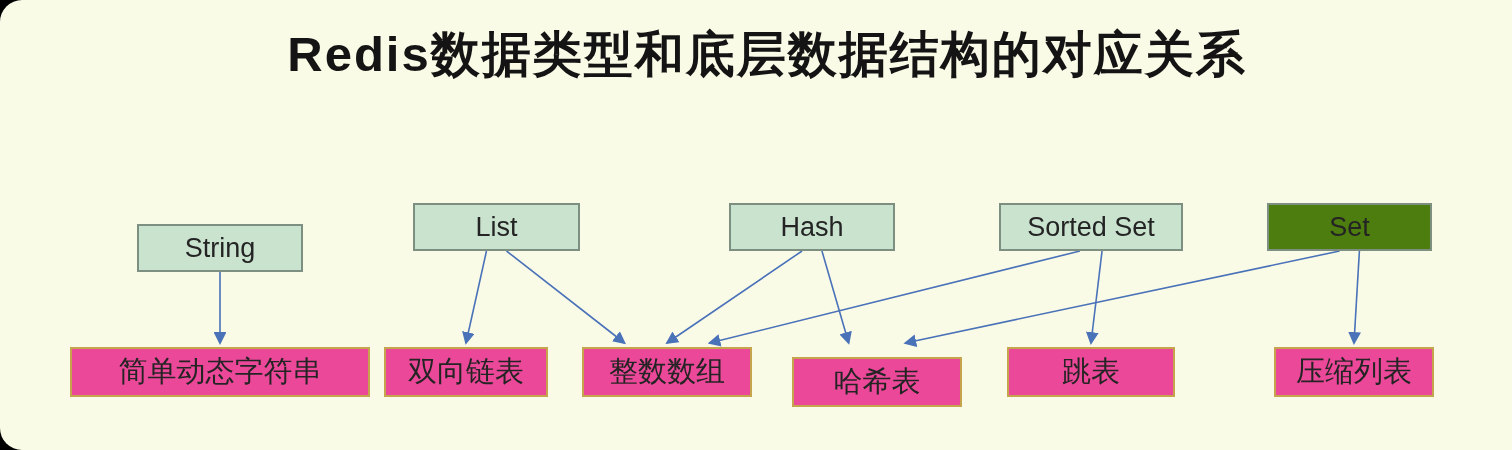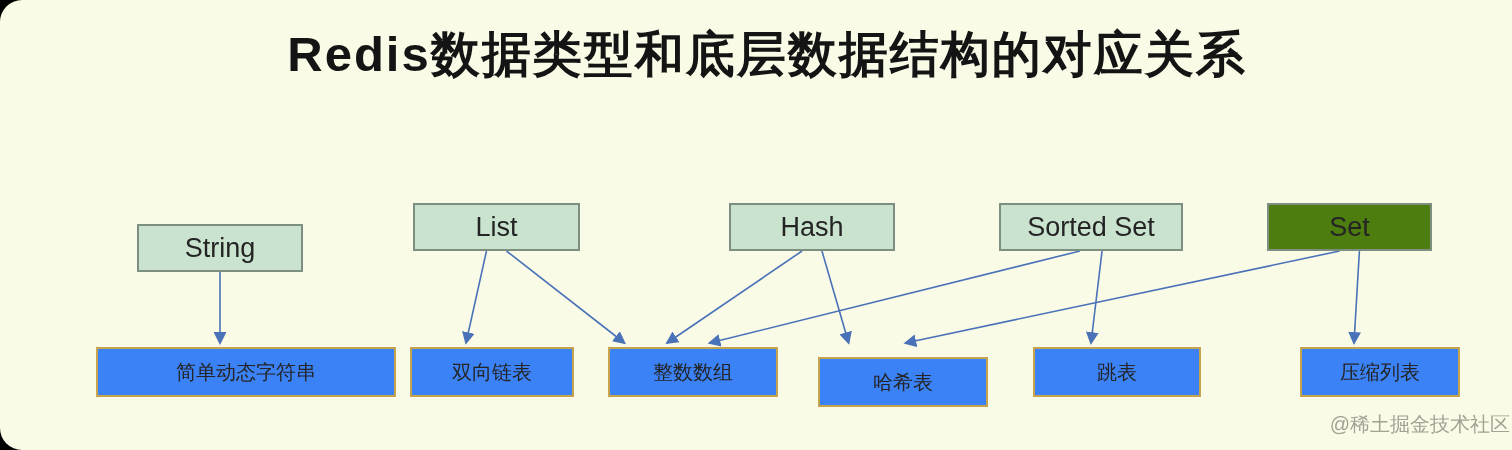--- a/index.html
+++ b/index.html
@@ -39,21 +39,21 @@
   .box {
     position: absolute;
     display: flex;
     align-items: center;
     justify-content: center;
     box-sizing: border-box;
     color: #242424;
     white-space: nowrap;
   }
   .type-box   { background: #c9e3cf; border: 2px solid #7d8f80; font-size: 27px; }
-  .struct-box { background: #3b82f6; border: 2px solid #c6a44e; font-size: 20px; margin-left: 26px; }
+  .struct-box { background: #ec4899; border: 2px solid #c6a44e; font-size: 29px; }
 
   .watermark {
     position: absolute;
     right: 24px;
     bottom: 12px;
     font-size: 20px;
     color: #a3a094;
   }
 </style>
 </head>
@@ -105,14 +105,13 @@
       <div class="box struct-box" style="left: 792px; top: 357px; width: 170px; height: 50px;">
         <span>哈希表</span>
       </div>
       <div class="box struct-box" style="left: 1007px; top: 347px; width: 168px; height: 50px;">
         <span>跳表</span>
       </div>
       <div class="box struct-box" style="left: 1274px; top: 347px; width: 160px; height: 50px;">
         <span>压缩列表</span>
       </div>
     </div>
-  <div class="watermark">@稀土掘金技术社区</div>
 </div>
 
 </body></html>

